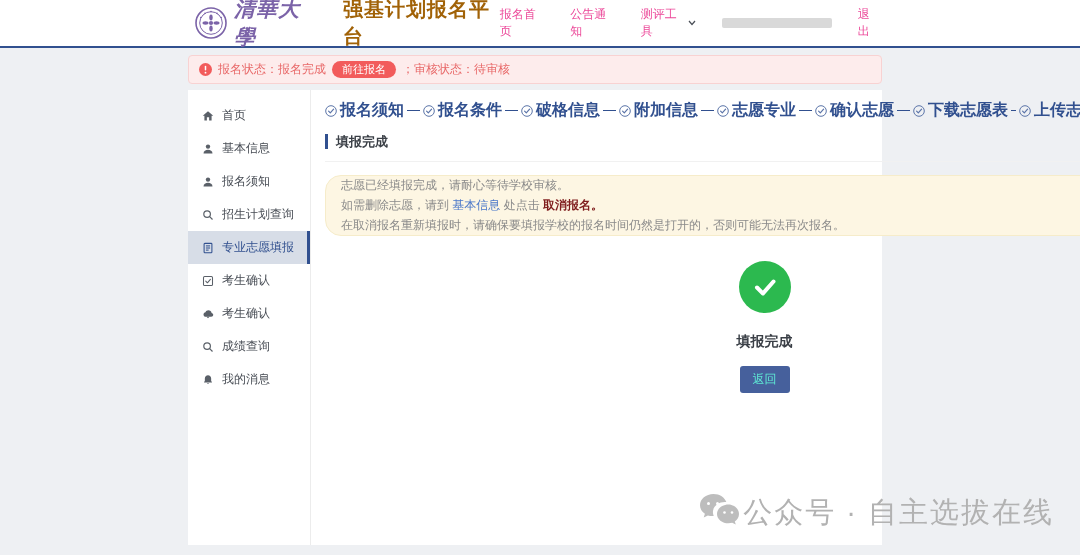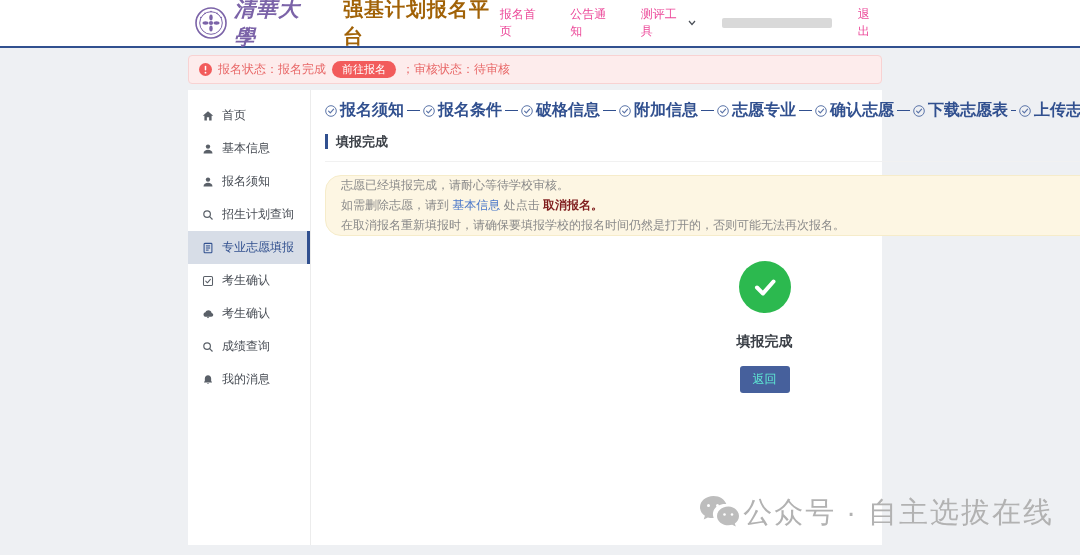--- a/index.html
+++ b/index.html
@@ -83,21 +83,21 @@
     display:inline-flex; align-items:center; justify-content:center;
   }
   .success-title { margin-top:20px; font-size:14px; font-weight:bold; color:#3a3f46; }
   .back-btn {
     margin-top:15px; background:#46609c; color:#5eead4; border:none; border-radius:3px;
     font-size:12px; padding:5px 13px; cursor:pointer;
   }
 
   
   .watermark {
-    position:absolute; right:26px; bottom:22px; display:flex; align-items:center; gap:2px;
+    position:absolute; right:26px; bottom:22px; display:flex; gap:2px;
     color:#b2b2b2; font-size:29px; font-weight:500; letter-spacing:2px; pointer-events:none;
   }
   .watermark .wm-icon { display:flex; }
 </style>
 </head>
 <body>
 
 <header class="topbar">
   <div class="topbar-inner">
     <div class="logo">

